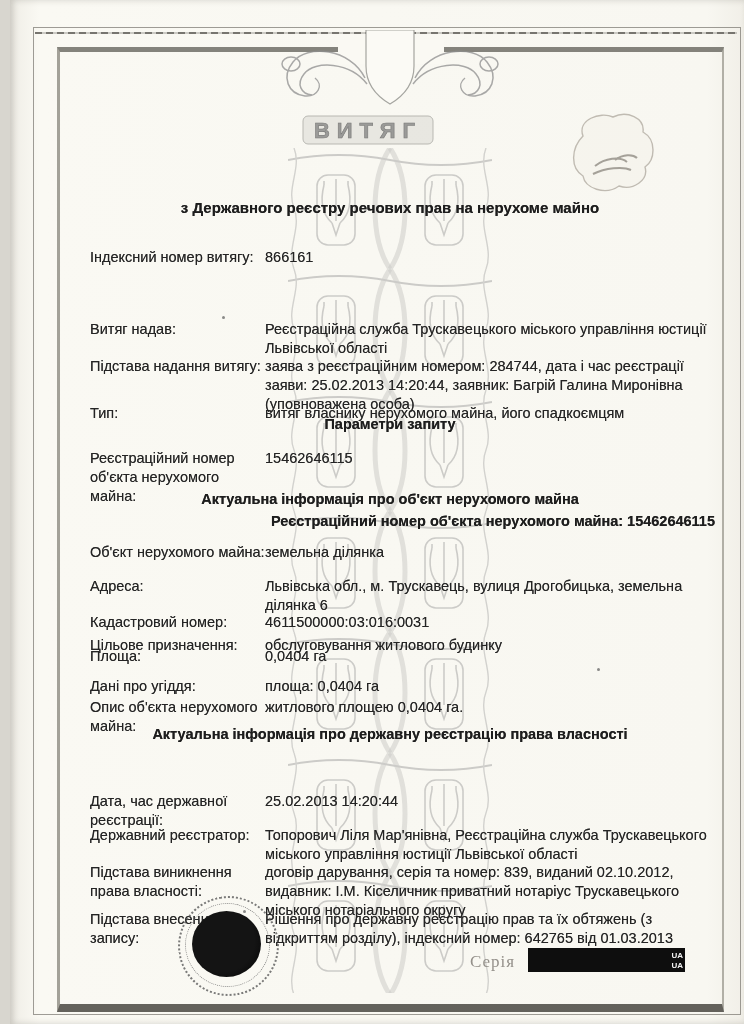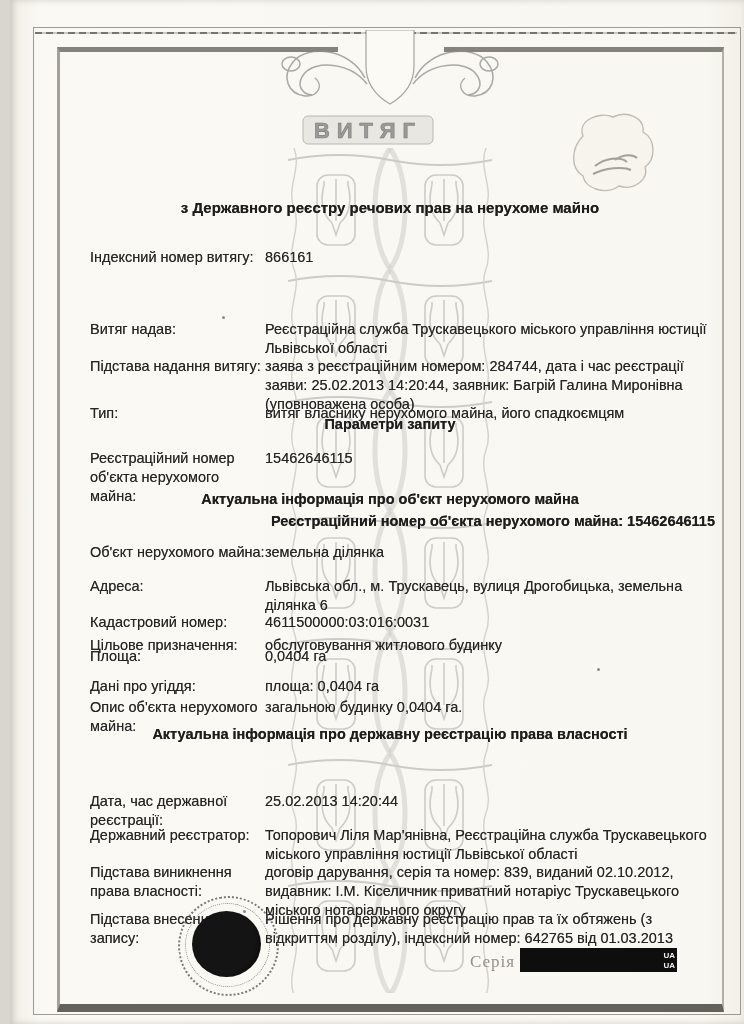--- a/index.html
+++ b/index.html
@@ -33,21 +33,21 @@
   .emblem{position:absolute;left:255px;top:30px;}
   .blob{position:absolute;left:565px;top:108px;opacity:.8;}
   
   .seal-ring{position:absolute;left:178px;top:896px;width:97px;height:96px;border-radius:50%;
     border:2px dotted rgba(90,90,90,.8);transform:rotate(-10deg);}
   .seal-ring2{position:absolute;left:185px;top:903px;width:83px;height:82px;border-radius:50%;
     border:1.5px dotted rgba(110,110,110,.8);transform:rotate(14deg);}
   .seal-core{position:absolute;left:192px;top:911px;width:69px;height:66px;border-radius:50%;
     background:radial-gradient(circle at 45% 45%,#141414 60%,#000);}
   
-  .serial{position:absolute;left:470px;top:948px;display:flex;align-items:flex-start;}
+  .serial{position:absolute;left:470px;top:948px;display:flex;align-items:flex-start;gap:8px;}
   .serial-label{font-family:"Liberation Serif",serif;font-size:17px;color:#94908a;
     letter-spacing:1px;padding-top:4px;}
   .serial-bar{margin-left:5px;width:157px;height:24px;background:#0e0e0e;position:relative;}
   .ua-block{position:absolute;right:2px;top:3px;text-align:right;}
   .ua-block span{display:block;font-size:8px;line-height:10px;font-weight:bold;color:#f2f2f2;}
   .speck{position:absolute;border-radius:50%;background:rgba(90,90,90,.7);}
 </style>
 </head>
 <body>
 
@@ -147,21 +147,21 @@
   <div class="row" style="top:635px">
     <div class="lbl">Площа:</div>
     <div class="val">0,0404 га</div>
   </div>
   <div class="row" style="top:665px">
     <div class="lbl">Дані про угіддя:</div>
     <div class="val">площа: 0,0404 га</div>
   </div>
   <div class="row" style="top:686px">
     <div class="lbl">Опис об'єкта нерухомого майна:</div>
-    <div class="val">загальною будинку 0,0404 га.</div>
+    <div class="val">житлового площею 0,0404 га.</div>
   </div>
 
   <div class="sec-h" style="top:726px">Актуальна інформація про державну реєстрацію права власності</div>
   <div class="row" style="top:780px">
     <div class="lbl">Дата, час державної реєстрації:</div>
     <div class="val">25.02.2013 14:20:44</div>
   </div>
   <div class="row" style="top:814px">
     <div class="lbl">Державний реєстратор:</div>
     <div class="val">Топорович Ліля Мар'янівна, Реєстраційна служба Трускавецького міського управління юстиції Львівської області</div>

